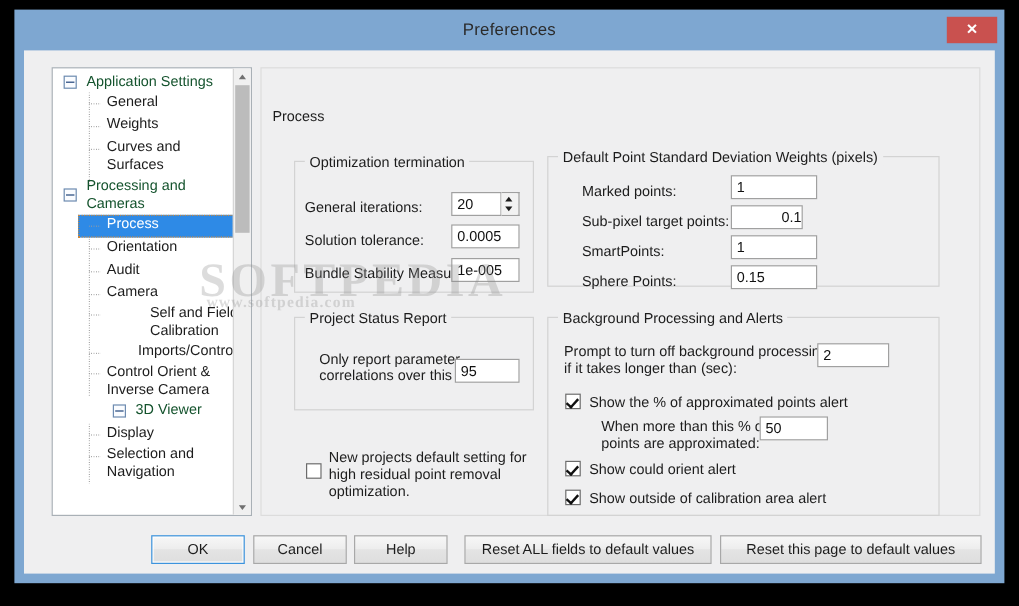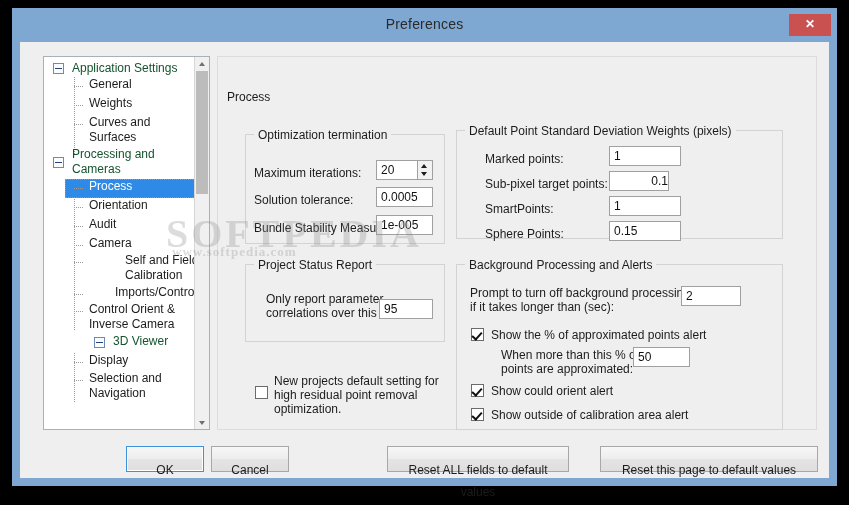--- a/index.html
+++ b/index.html
@@ -322,21 +322,21 @@
     height: 24px;
     background: linear-gradient(to bottom, #f7f7f7 0%, #ededed 48%, #e4e4e4 50%, #dedede 100%);
     border: 1px solid #a8a8a8;
     box-sizing: border-box;
     font-size: 12px;
     font-family: "Liberation Sans", sans-serif;
     color: #1c1c1c;
     cursor: pointer;
     text-align: center;
     line-height: 22px;
-    padding: 12px;
+    padding: 0;
   }
   .btn.default {
     border: 1px solid #3c93dd;
     box-shadow: inset 0 0 0 1px #ffffff;
   }
 
   
   .wm {
     position: absolute;
     color: rgba(140,140,140,0.30);
@@ -454,21 +454,21 @@
         <div class="arrow-dn"></div>
       </div>
     </div>
 
     <div id="page-frame"></div>
     <div id="page-frame-label">Process</div>
 
     <div class="group" style="left:225px;top:92px;width:200px;height:110px;">
       <span class="group-title">Optimization termination</span>
 
-      <span class="flabel" style="left:8px;top:31px;">Maximum iterations:</span>
+      <span class="flabel" style="left:8px;top:31px;">General iterations:</span>
       <input class="tbox" type="text" style="left: 130px; top: 25px; width: 42px;" value="20">
       <span class="spin" style="left:172px;top:25px;">
         <span class="up"></span>
         <span class="dn"></span>
       </span>
 
       <span class="flabel" style="left:8px;top:58px;">Solution tolerance:</span>
       <input class="tbox" type="text" style="left: 130px; top: 52px; width: 57px;" value="0.0005">
 
       <span class="flabel" style="left:8px;top:86px;">Bundle Stability Measure:</span>
@@ -521,20 +521,21 @@
 
       <span class="cb checked" style="left:14px;top:119px;"></span>
       <span class="flabel" style="left:34px;top:119px;">Show could orient alert</span>
 
       <span class="cb checked" style="left:14px;top:143px;"></span>
       <span class="flabel" style="left:34px;top:143px;">Show outside of calibration area alert</span>
     </div>
 
     <button class="btn default" style="left:106px;top:404px;width:78px;">OK</button>
     <button class="btn" style="left:191px;top:404px;width:78px;">Cancel</button>
-    <button class="btn" style="left:367px;top:404px;width:182px;">Reset ALL fields to default values</button>
+    <button class="btn" style="left:275px;top:404px;width:78px;">Help</button>
+    <button class="btn" style="left:367px;top:404px;width:206px;">Reset ALL fields to default values</button>
     <button class="btn" style="left:564px;top:404px;width:218px;margin-left:16px;">Reset this page to default values</button>
 
     <div class="wm" id="wm-main">SOFTPEDIA</div>
     <div class="wm" id="wm-sub">www.softpedia.com</div>
 
   </div>
 </div>
 
 </body></html>

